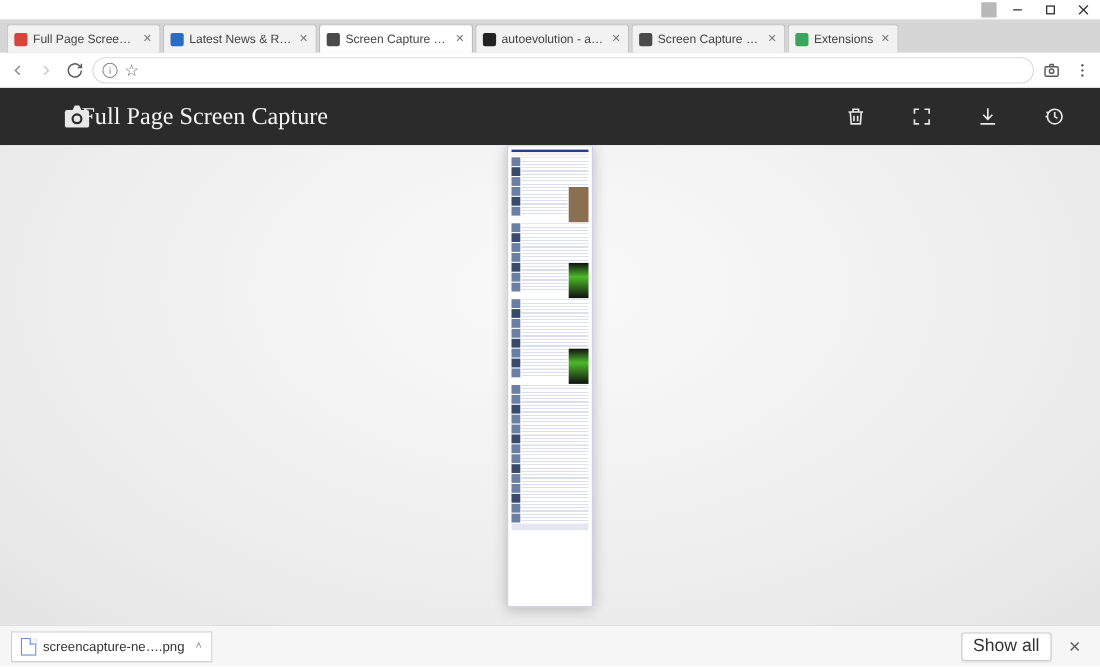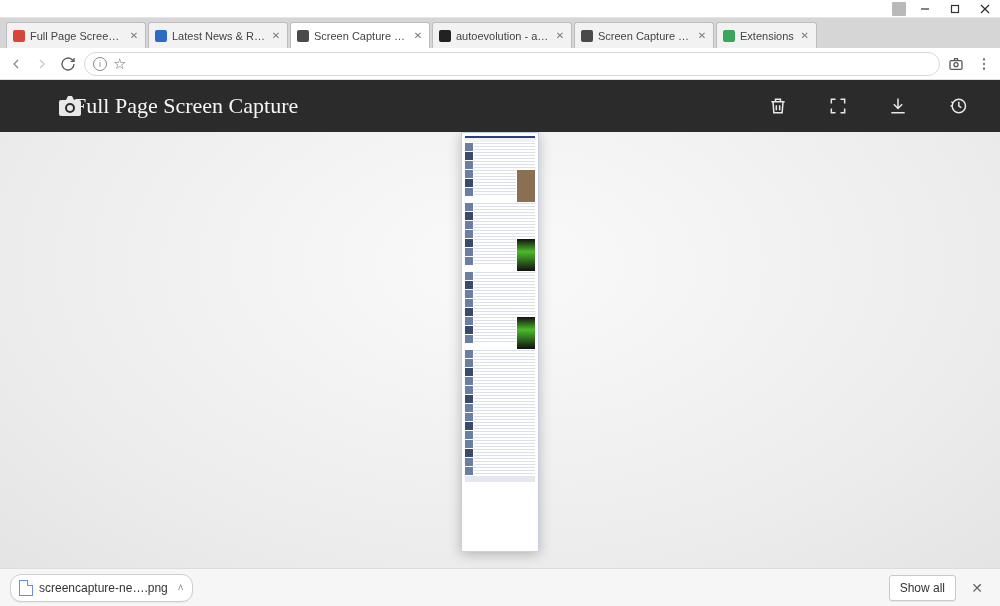--- a/index.html
+++ b/index.html
@@ -47,25 +47,25 @@
   .preview-row .thumb { width: 8px; height: 8px; background: #6b7fa3; }
   .preview-row .thumb.dark { background: #3a4a6b; }
   .preview-row .lines { flex: 1; background: repeating-linear-gradient(#dbe0ec 0 1px, #fff 1px 3px); }
   .side-ad { width: 18px; background: linear-gradient(#111 0%, #4cba2a 40%, #111 100%); }
   .preview-block { height: 32px; display: flex; gap: 1px; }
   .preview-block .listcol { flex: 1; display: flex; flex-direction: column; gap: 1px; }
   .preview-footer { height: 6px; background: #e4e7f0; }
 
   
   .downloads { position: absolute; bottom: 0; left: 0; right: 0; height: 38px; background: #f6f6f6; border-top: 1px solid #dcdcdc; display: flex; align-items: center; padding: 0 10px; }
-  .dl-chip { height: 28px; border: 1px solid #cfcfcf; border-radius: 11px; background: #fff; display: flex; align-items: center; padding: 0 8px; gap: 6px; font-size: 12px; color: #333; box-shadow: 0 1px 1px rgba(0,0,0,0.06); }
+  .dl-chip { height: 28px; border: 1px solid #cfcfcf; border-radius: 0; background: #fff; display: flex; align-items: center; padding: 0 8px; gap: 6px; font-size: 12px; color: #333; box-shadow: 0 1px 1px rgba(0,0,0,0.06); }
   .dl-chip .file-icon { width: 14px; height: 16px; background: #fff; border: 1px solid #6a8fdc; position: relative; }
   .dl-chip .file-icon::after { content: ""; position: absolute; right: -1px; top: -1px; width: 5px; height: 5px; background: #f6f6f6; border-left: 1px solid #6a8fdc; border-bottom: 1px solid #6a8fdc; }
   .dl-chip .chev { color: #888; font-size: 10px; margin-left: 4px; }
-  .showall { margin-left: auto; height: 26px; border: 1px solid #c9c9c9; border-radius: 3px; background: #fff; padding: 0 10px; font-size: 12px; color: #333; display: flex; align-items: center; box-shadow: 0 1px 1px rgba(0,0,0,0.06); }
+  .showall { margin-left: auto; height: 26px; border: 1px solid #c9c9c9; border-radius: 3px; background: #fff; padding: 0 10px; font-size: 16px; color: #333; display: flex; align-items: center; box-shadow: 0 1px 1px rgba(0,0,0,0.06); }
   .dl-close { width: 26px; text-align: center; color: #666; font-size: 14px; margin-left: 8px; }
 
   
   .fav-red { background: #d9443a; }
   .fav-blue { background: #2a6cc4; }
   .fav-cam { background: #4a4a4a; }
   .fav-dark { background: #222; }
   .fav-green { background: #3ba55c; }
 </style>
 </head>

